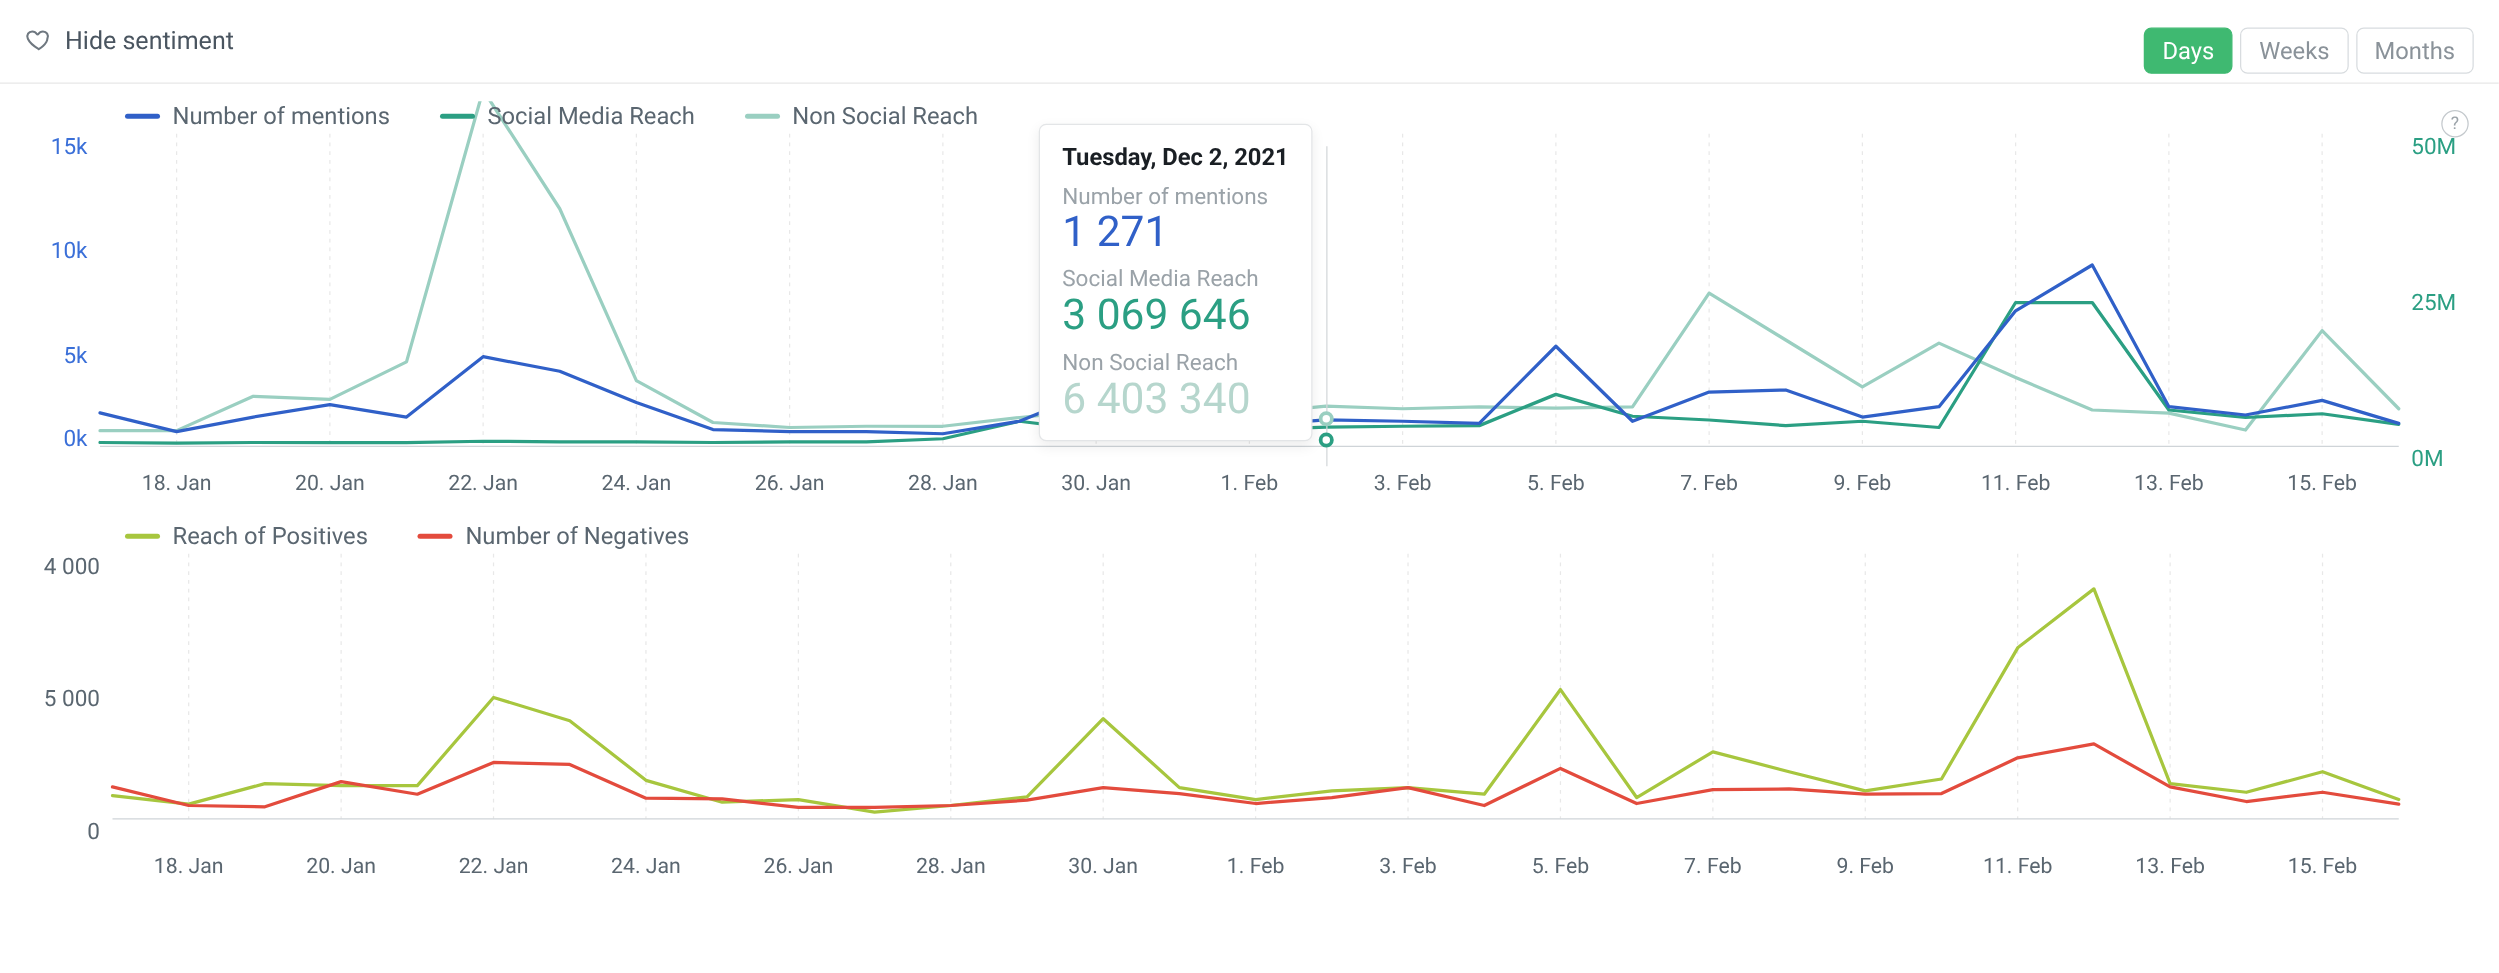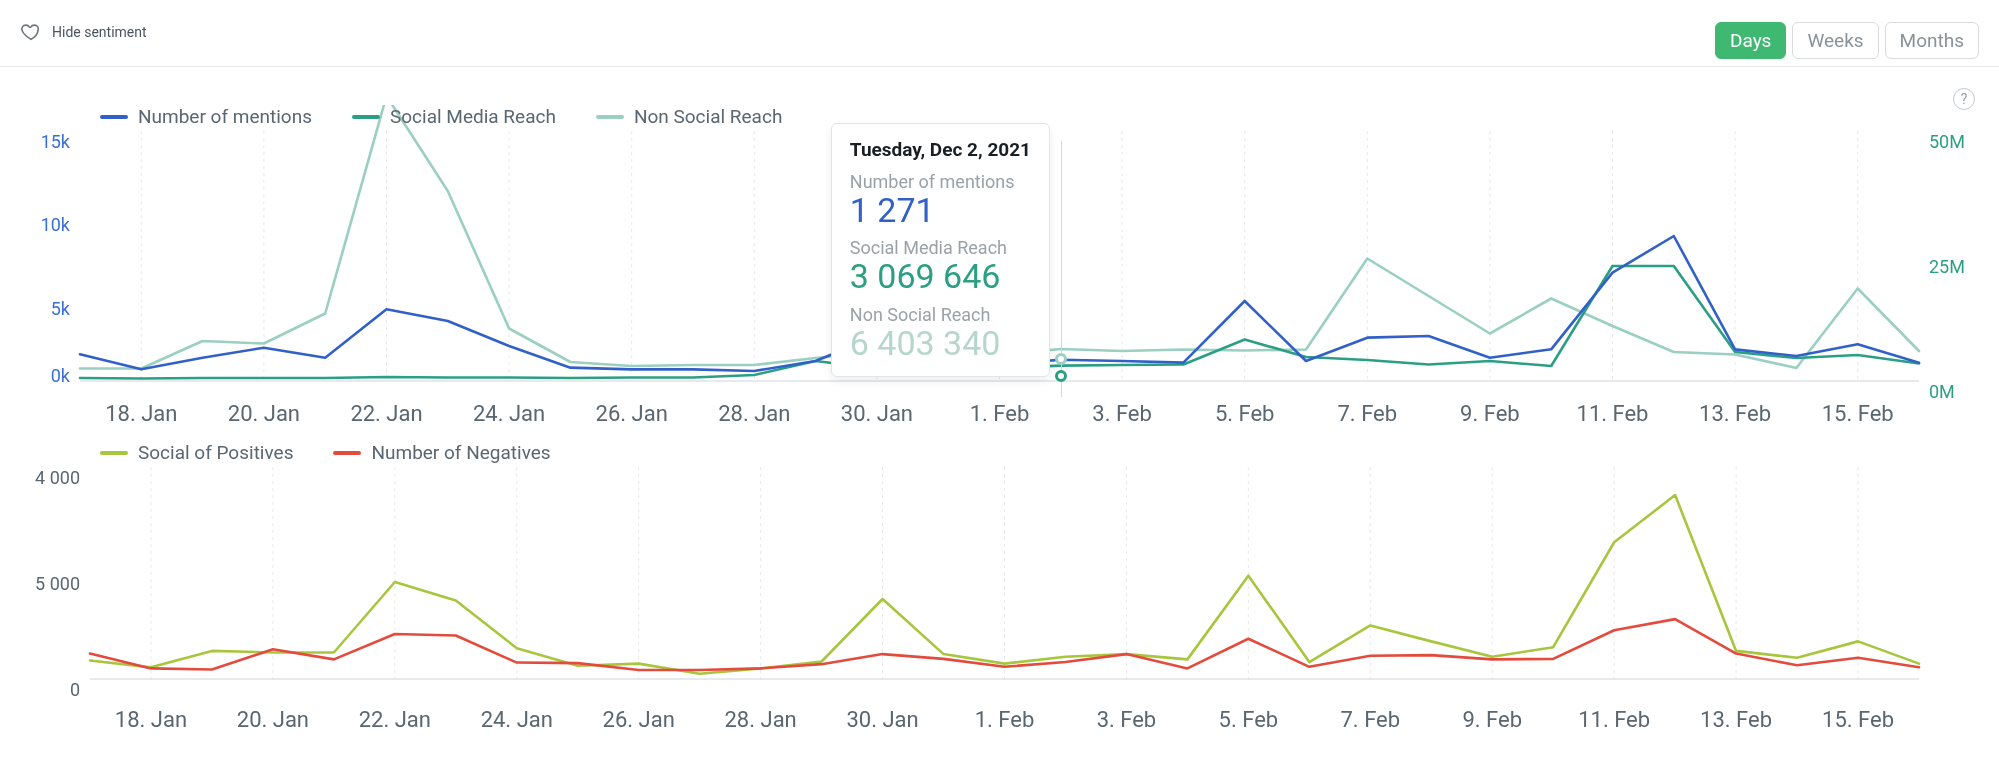--- a/index.html
+++ b/index.html
@@ -11,42 +11,42 @@
     --lime:#a7c63e;
     --red:#e34b3d;
     --border:#e8e8e8;
     --green-btn:#3fb971;
   }
   *{box-sizing:border-box;font-family:-apple-system,BlinkMacSystemFont,"Segoe UI",Roboto,Helvetica,Arial,sans-serif;}
   body{margin:0;background:#fff;color:#2d3b45;width:1999px;}
   .wrap{width:1999px;height:778px;position:relative;padding:0 20px;}
   
   .toolbar{display:flex;align-items:center;height:60px;padding-top:4px;}
-  .hide-sent{display:flex;align-items:center;gap:10px;font-size:14px;color:#4a5560;cursor:pointer;}
+  .hide-sent{display:flex;align-items:center;gap:10px;font-size:20px;color:#4a5560;cursor:pointer;}
   .heart{width:22px;height:22px;}
   .spacer{flex:1;}
   .btn-group{display:flex;gap:0;margin-top:16px;}
   .btn{border:1.6px solid #d8dcdf;background:#fff;color:#8a9299;font-size:19px;padding:6px 14px;border-radius:6px;cursor:pointer;}
   .btn + .btn{margin-left:6px;}
   .btn.active{background:var(--green-btn);color:#fff;border-color:var(--green-btn);}
   .range-btn{margin-left:14px;border:1.6px solid #d8dcdf;background:#fff;color:#2aa565;font-size:19px;padding:6px 130px 6px 18px;border-radius:6px;cursor:pointer;display:flex;align-items:center;position:relative;}
   .range-btn .chev{position:absolute;right:14px;color:#2aa565;}
   hr.bar{border:none;border-top:1px solid var(--border);margin:6px -20px 0;}
   .help-wrap{position:absolute;right:24px;top:88px;}
   .help{width:22px;height:22px;border-radius:50%;border:1.5px solid #c4c9cd;color:#9aa2a8;font-size:14px;display:flex;align-items:center;justify-content:center;cursor:pointer;}
   
   .chart{position:relative;}
   .chart svg{display:block;}
   .legend{display:flex;gap:40px;align-items:center;font-size:19px;color:#5a6670;}
   .lg{display:flex;align-items:center;gap:10px;}
   .swatch{width:28px;height:4px;border-radius:2px;}
   .yaxis-l{position:absolute;left:0;top:0;width:50px;text-align:right;font-size:18px;}
   .yaxis-r{position:absolute;right:0;top:0;width:50px;text-align:left;font-size:18px;}
   .ylab{position:absolute;right:0;}
-  .xaxis{position:absolute;left:0;right:0;bottom:0;height:24px;font-size:22px;color:#5a6670;}
+  .xaxis{position:absolute;left:0;right:0;bottom:0;height:24px;font-size:17px;color:#5a6670;}
   .xlab{position:absolute;transform:translateX(-50%);}
   .grid line{stroke:#e8e8e8;stroke-width:1;stroke-dasharray:3 4;}
   .series{fill:none;stroke-width:2.6;stroke-linejoin:round;stroke-linecap:round;}
   
   .tooltip{position:absolute;background:#fff;border:1px solid #e3e5e7;border-radius:6px;padding:14px 18px;box-shadow:0 4px 10px rgba(0,0,0,.07);font-size:19px;min-width:210px;}
   .tooltip .ttl{font-weight:700;color:#1a1f24;margin-bottom:10px;}
   .tooltip .lbl{color:#9aa2a8;margin-top:8px;font-size:18px;}
   .tooltip .val{font-size:34px;line-height:1.1;}
 </style>
 </head>
@@ -68,21 +68,21 @@
       <button class="btn">Months</button>
     </div>
   </div>
 
   <hr class="bar">
 
   <div class="help-wrap">
     <div class="help">?</div>
   </div>
 
-  <div class="chart" id="chart-top" style="margin-top:38px;height:320px;">
+  <div class="chart" id="chart-top" style="margin-top:14px;height:320px;">
     <div class="legend" style="position:absolute;left:80px;top:0;">
       <div class="lg">
           <span class="swatch" style="background:var(--blue)"></span>
           <span>Number of mentions</span>
         </div>
       <div class="lg">
           <span class="swatch" style="background:var(--teal)"></span>
           <span>Social Media Reach</span>
         </div>
       <div class="lg">
@@ -153,21 +153,21 @@
       <div class="val" style="color:var(--teal)">3 069 646</div>
       <div class="lbl">Non Social Reach</div>
       <div class="val" style="color:#b6d6cd">6 403 340</div>
     </div>
   </div>
 
   <div class="chart" id="chart-bot" style="margin-top:16px;height:290px;">
     <div class="legend" style="position:absolute;left:80px;top:0;">
       <div class="lg">
           <span class="swatch" style="background:var(--lime)"></span>
-          <span>Social of Positives</span>
+          <span>Reach of Positives</span>
         </div>
       <div class="lg">
           <span class="swatch" style="background:var(--red)"></span>
           <span>Number of Negatives</span>
         </div>
     </div>
     <div class="yaxis-l" id="yl-bot" style="top:10px;color:#5a6670;width:60px;">
         <div class="ylab" style="top: 228px;">0</div>
         <div class="ylab" style="top: 122px;">5 000</div>
         <div class="ylab" style="top: 16px;">4 000</div>

